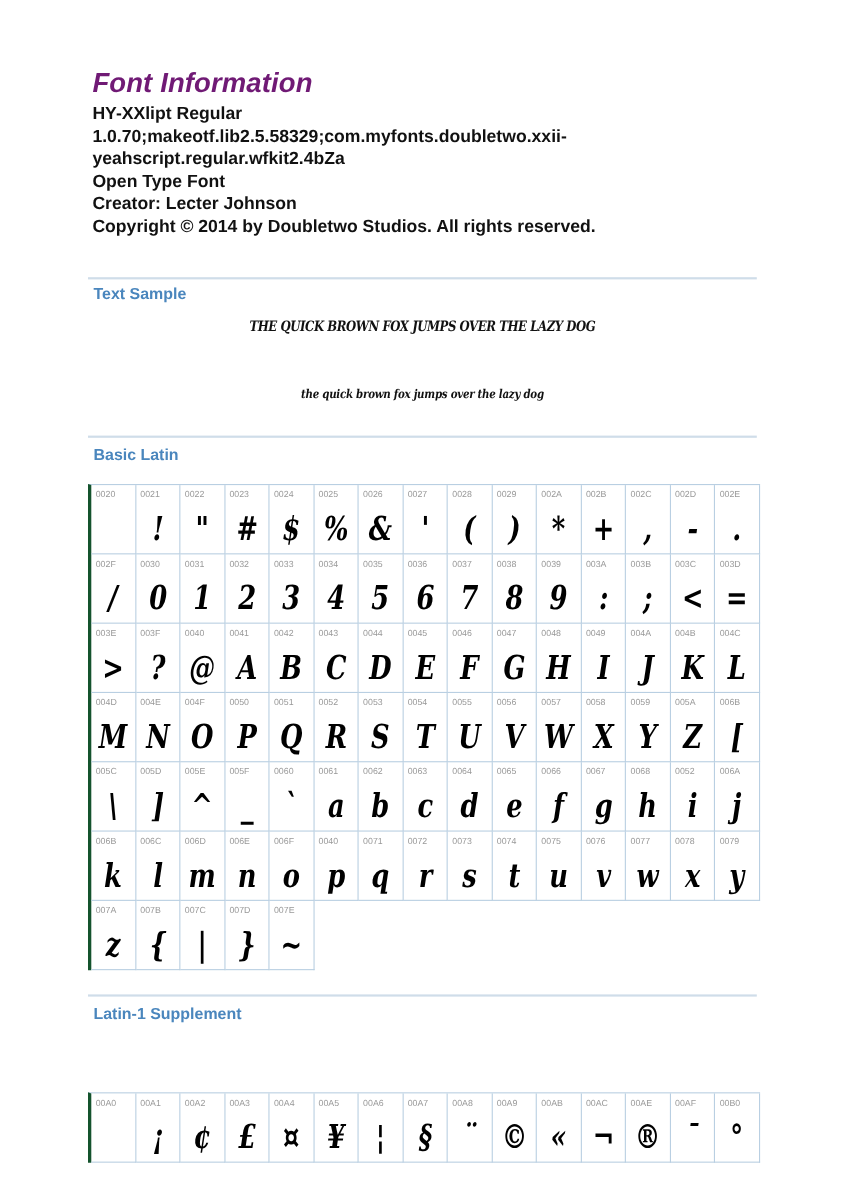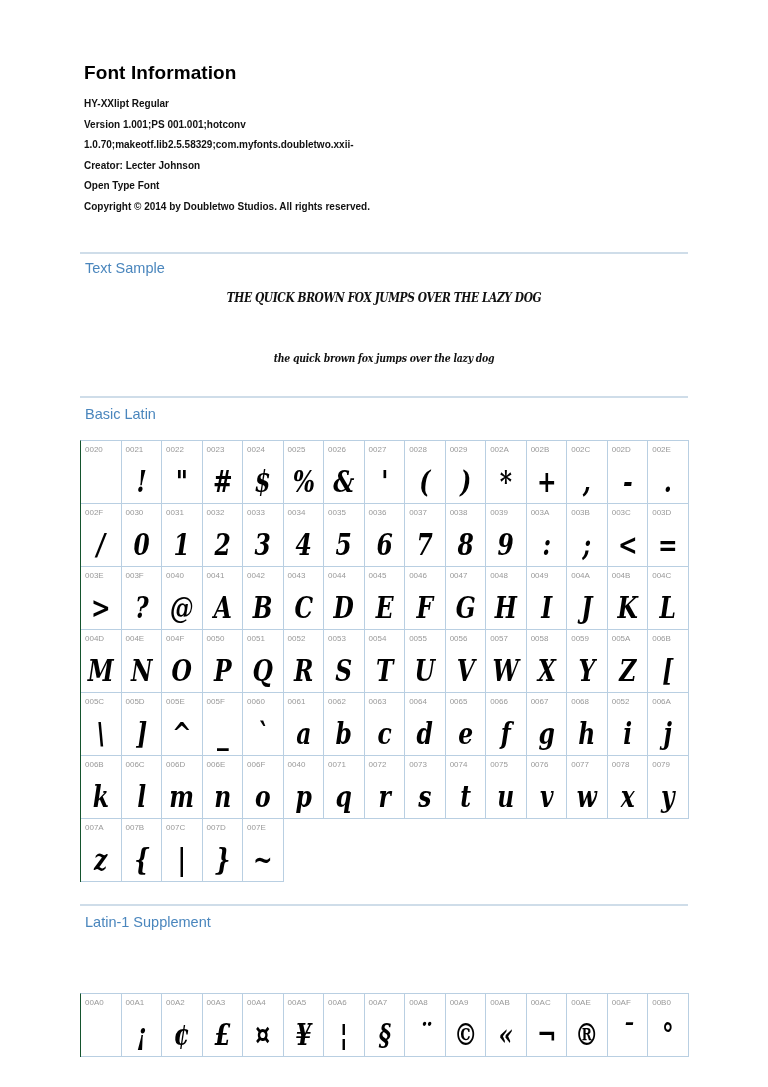--- a/index.html
+++ b/index.html
@@ -1,43 +1,43 @@
 <!DOCTYPE html>
 <html><head>
 <meta charset="utf-8">
 <style>
   html, body { margin:0; padding:0; background:#ffffff; }
   body { width:768px; height:1087px; position:relative; overflow:hidden;
          font-family:"Liberation Sans", sans-serif; color:#111; }
-  .title { position:absolute; left:84px; top:62px; font-size:19px; font-weight:bold; color:#000000; letter-spacing:0.1px; }
-  .info { position:absolute; left:84px; top:94px; width:600px; font-size:10px; font-weight:bold; line-height:20.6px; color:#111; }
+  .title { position:absolute; left:84px; top:62px; font-size:25px; font-weight:bold; color:#701a75; letter-spacing:0.1px;font-style:italic; }
+  .info { position:absolute; left:84px; top:94px; width:600px; font-size:16px; font-weight:bold; line-height:20.6px; color:#111; }
   .info div { white-space:nowrap; }
   .rule { position:absolute; left:80px; width:608px; height:0; border-top:2px solid #cfdde9; }
-  .section { position:absolute; left:85px; font-size:14.5px; font-weight:normal; color:#4a86bd; }
+  .section { position:absolute; left:85px; font-size:14.5px; font-weight:bold; color:#4a86bd; }
   .sample { position:absolute; left:80px; width:608px; text-align:center; font-family:"DejaVu Serif", serif; font-style:italic; font-weight:bold; color:#111; }
   .sample-upper { top:290px; font-size:13px; letter-spacing:-0.5px; transform:scaleX(0.82); }
   .sample-lower { top:352px; font-size:11px; letter-spacing:-0.3px; transform:scaleX(0.85); }
   .grid { position:absolute; left:80px; display:grid; grid-template-columns:repeat(15, 40.53px);
-          border-top:1px solid #b9cfe2; border-left:1px solid #14532d; }
+          border-top:1px solid #b9cfe2; border-left:3px solid #14532d; }
   .cell { height:63px; border-right:1px solid #b9cfe2; border-bottom:1px solid #b9cfe2; position:relative; box-sizing:border-box; overflow:visible; }
   .code { position:absolute; left:4px; top:4px; font-size:8px; color:#999; font-family:"Liberation Sans", sans-serif; }
   .glyph { position:absolute; left:0; right:0; bottom:6px; text-align:center; font-family:"DejaVu Serif", serif; font-style:italic; font-weight:bold;
            font-size:30px; line-height:1; color:#000; transform:scaleX(0.78); }
 </style>
 </head>
 <body>
 
 <div class="title">Font Information</div>
 
 <div class="info">
   <div>HY-XXlipt Regular</div>
-  <div>Version 1.001;PS 001.001;hotconv</div>
   <div>1.0.70;makeotf.lib2.5.58329;com.myfonts.doubletwo.xxii-</div>
+  <div>yeahscript.regular.wfkit2.4bZa</div>
+  <div>Open Type Font</div>
   <div>Creator: Lecter Johnson</div>
-  <div>Open Type Font</div>
   <div>Copyright © 2014 by Doubletwo Studios. All rights reserved.</div>
 </div>
 
 <div class="rule" style="top:252px;"></div>
 <div class="section" style="top:260px;">Text Sample</div>
 <div class="sample sample-upper">THE QUICK BROWN FOX JUMPS OVER THE LAZY DOG</div>
 <div class="sample sample-lower">the quick brown fox jumps over the lazy dog</div>
 
 <div class="rule" style="top:396px;"></div>
 <div class="section" style="top:406px;">Basic Latin</div>

